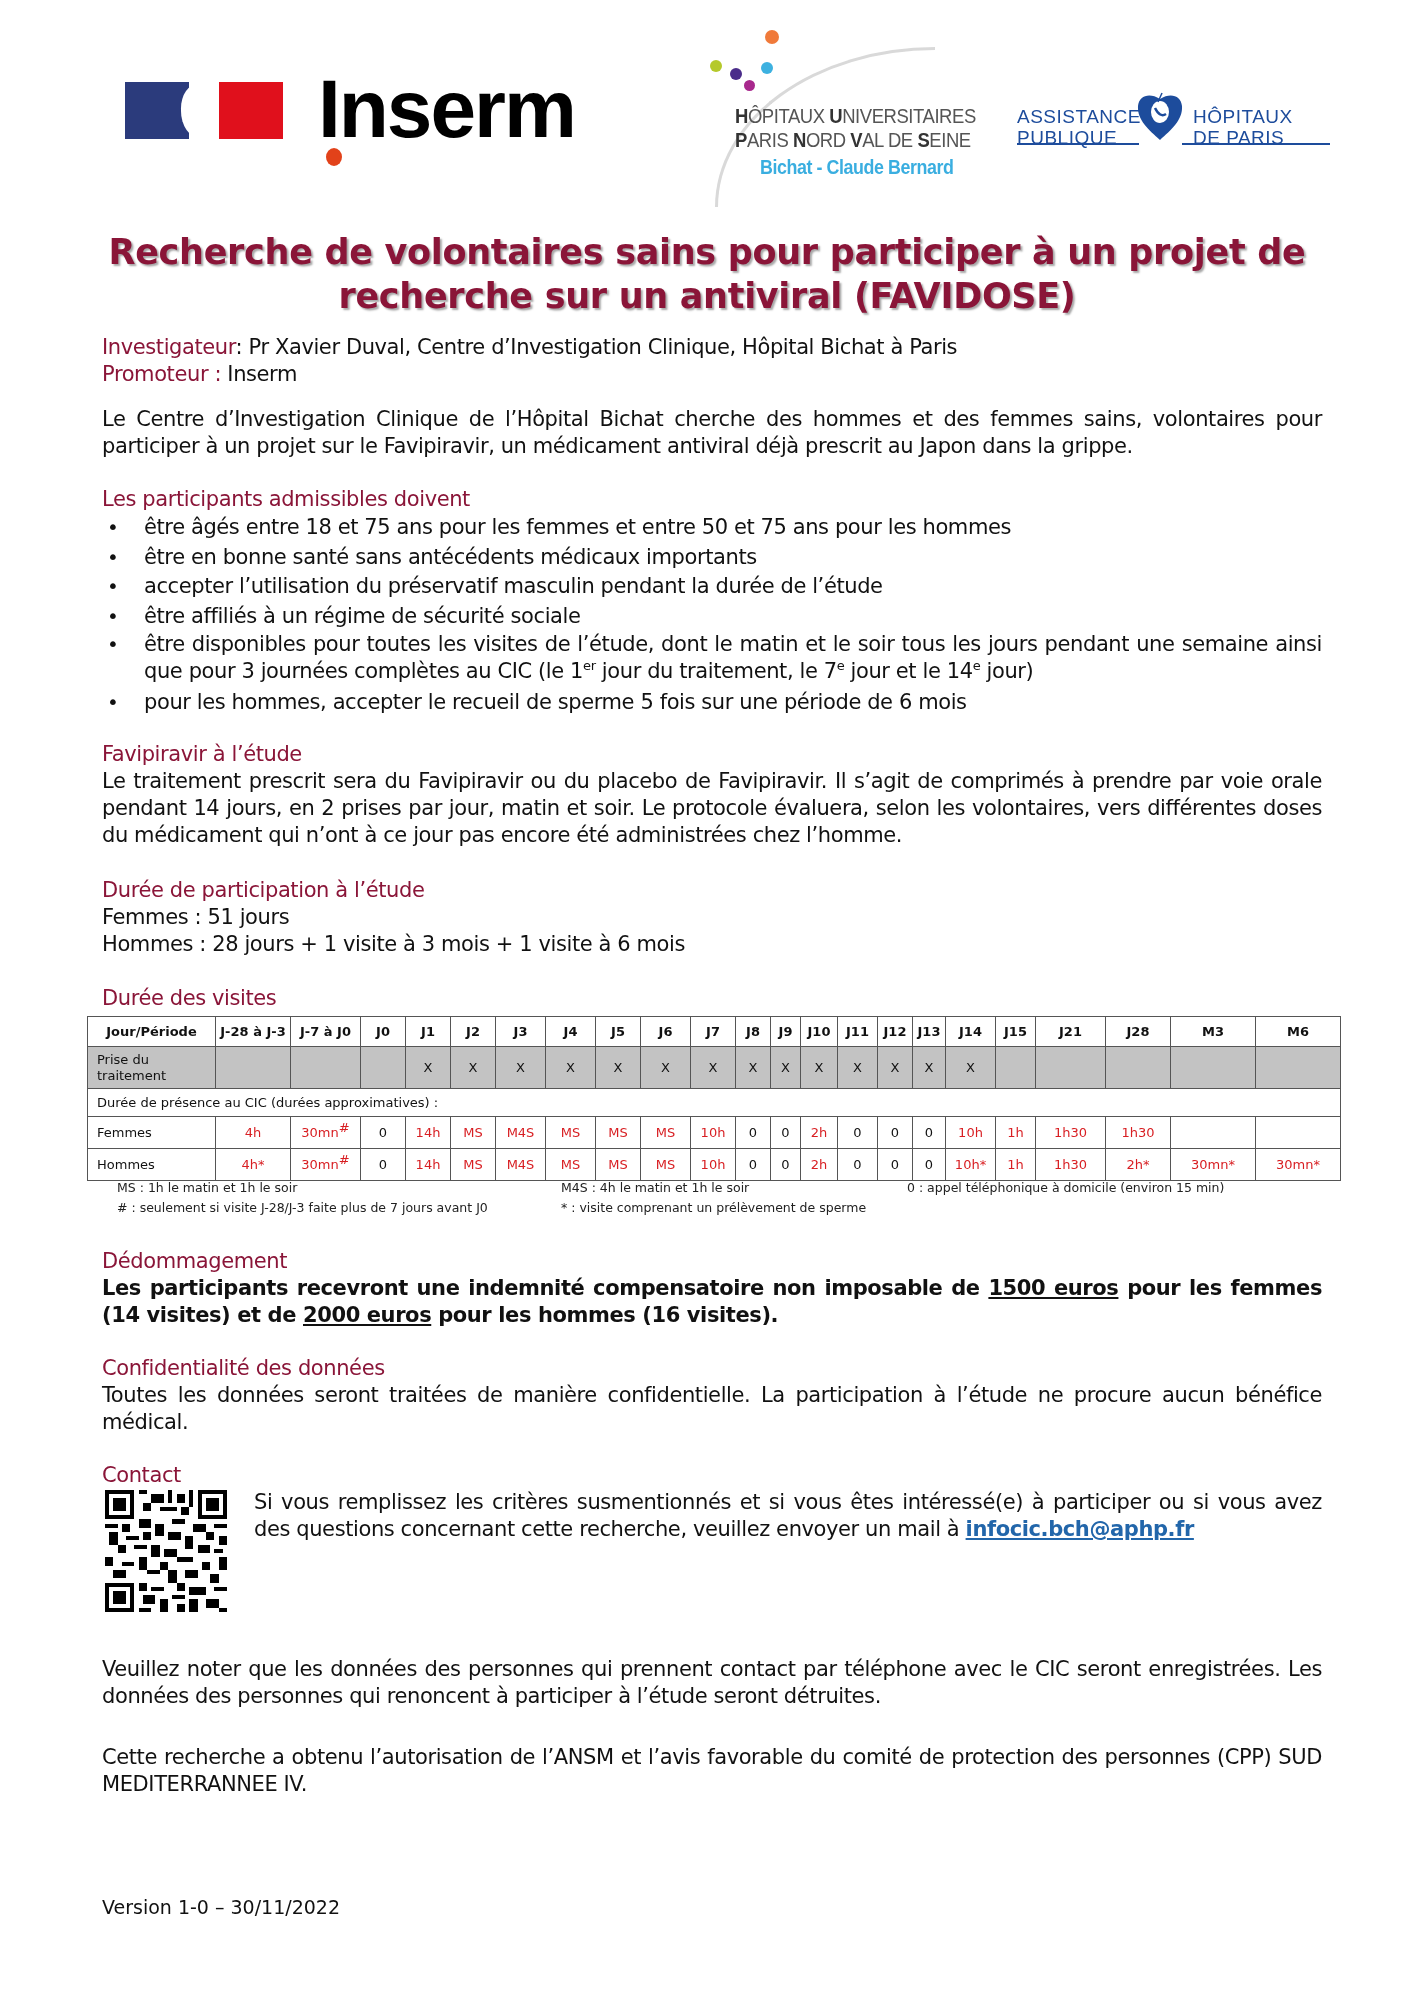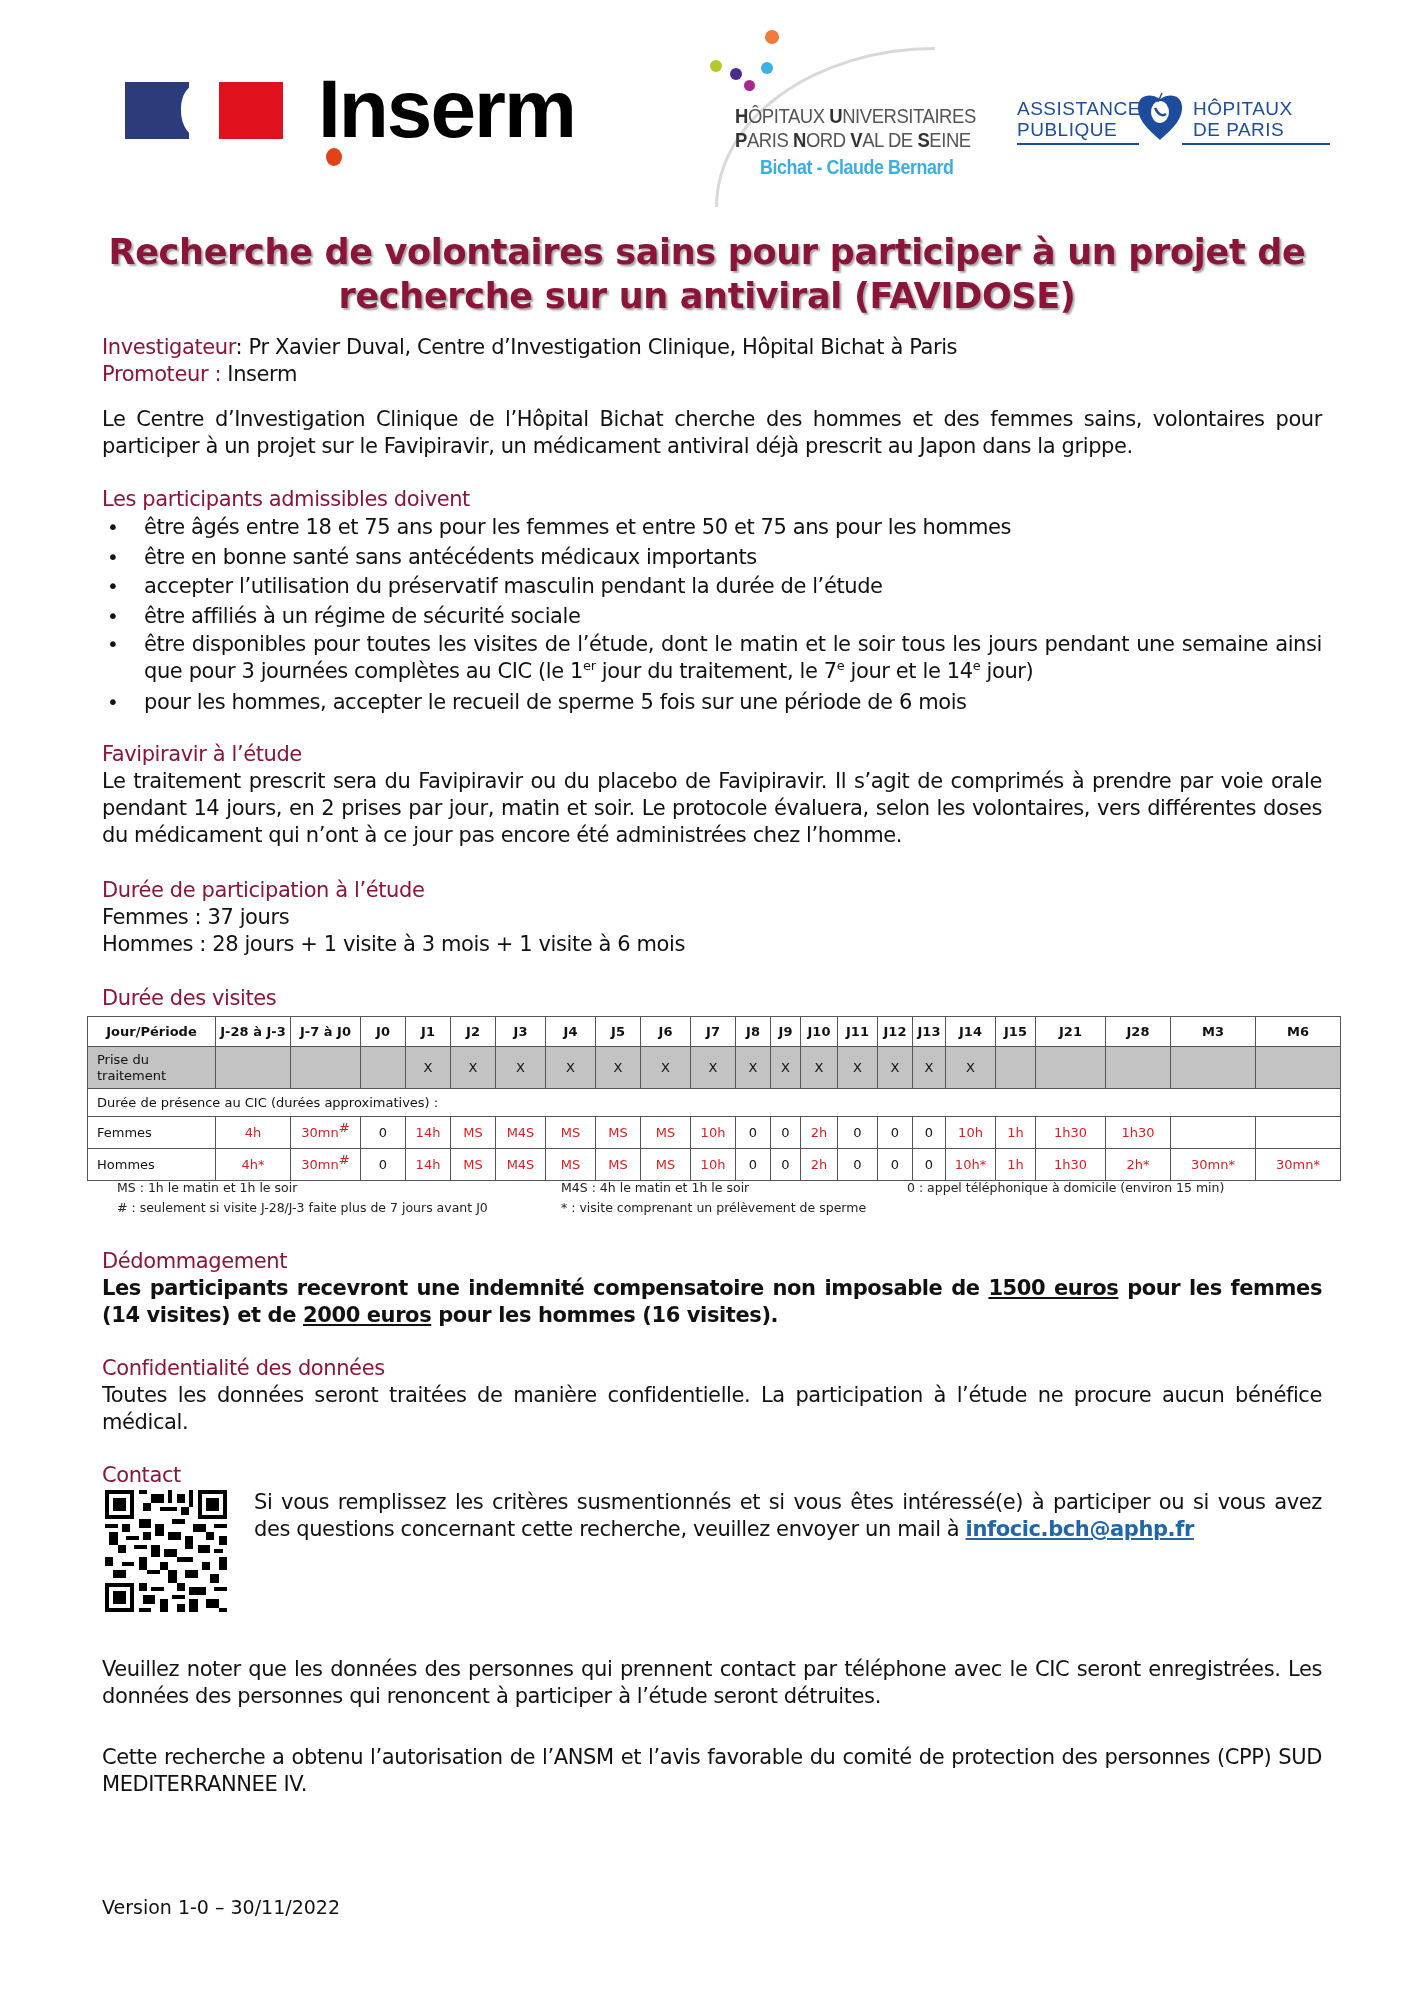--- a/index.html
+++ b/index.html
@@ -17,21 +17,21 @@
   .inserm-dot { left: 326px; top: 148px; width: 16px; height: 18px; border-radius: 50%; background: #e2421a; }
 
   .hup-logo { left: 700px; top: 12px; width: 300px; height: 160px; }
   .hup-arc { position:absolute; left: 15px; top: 35px; width: 220px; height: 160px; border-top: 3px solid #c9c9c9; border-left: 3px solid #c9c9c9; border-radius: 100% 0 0 0; opacity: .7; }
   .dot { position:absolute; border-radius: 50%; }
   .hup-text { position:absolute; left: 35px; top: 92px; font-family: "Liberation Sans Narrow", "Liberation Sans", sans-serif; font-size: 21px; line-height: 24px; color: #555; letter-spacing: -0.5px; transform: scaleX(0.88); transform-origin: left; white-space: nowrap; }
   .hup-text b { color: #333; }
   .hup-sub { position:absolute; left: 60px; top: 143px; font-family: "Liberation Sans Narrow", "Liberation Sans", sans-serif; font-size: 21px; color: #3aaee0; font-weight: bold; letter-spacing: -0.5px; transform: scaleX(0.85); transform-origin: left; white-space: nowrap; }
 
   .aphp-logo { left: 1010px; top: 88px; width: 330px; height: 60px; }
-  .aphp-left, .aphp-right { position: absolute; top: 10px; font-family: "Liberation Sans", sans-serif; font-size: 19px; line-height: 21px; color: #1d4c9c; letter-spacing: 0.5px; }
+  .aphp-left, .aphp-right { position: absolute; top: 18px; font-family: "Liberation Sans", sans-serif; font-size: 19px; line-height: 21px; color: #1d4c9c; letter-spacing: 0.5px; }
   .aphp-left { left: 7px; }
   .aphp-right { left: 183px; }
   .aphp-heart { position:absolute; left: 125px; top: 2px; width: 50px; height: 52px; }
   .aphp-line { position: absolute; top: 55px; height: 2px; background: #1d4c9c; }
 
   
   .title { left: 100px; top: 230px; width: 1214px; text-align: center; color: #8a1538; font-weight: bold; font-size: 35px; line-height: 44px; text-shadow: 2px 2px 2px rgba(0,0,0,0.35); font-family: "DejaVu Sans", sans-serif; letter-spacing: -0.3px; }
 
   
   .txt { font-size: 21px; line-height: 27px; color: #111; font-family: "DejaVu Sans", sans-serif; letter-spacing: -0.4px; transform-origin: left top; }
@@ -137,21 +137,21 @@
   </ul>
 </div>
 
 <div class="abs block" style="top:741px;">
   <div class="h2" style="line-height:27px;">Favipiravir à l’étude</div>
   <p class="txt justify">Le traitement prescrit sera du Favipiravir ou du placebo de Favipiravir. Il s’agit de comprimés à prendre par voie orale pendant 14 jours, en 2 prises par jour, matin et soir. Le protocole évaluera, selon les volontaires, vers différentes doses du médicament qui n’ont à ce jour pas encore été administrées chez l’homme.</p>
 </div>
 
 <div class="abs block" style="top:877px;">
   <div class="h2" style="line-height:27px;">Durée de participation à l’étude</div>
-  <div class="txt">Femmes : 37 jours</div>
+  <div class="txt">Femmes : 51 jours</div>
   <div class="txt">Hommes : 28 jours + 1 visite à 3 mois + 1 visite à 6 mois</div>
 </div>
 
 <div class="abs block h2" style="top:985px;line-height:27px;">Durée des visites</div>
 
 <table class="abs visit-table">
   <colgroup>
     <col style="width:128px">
       <col style="width:75px">
       <col style="width:70px">

